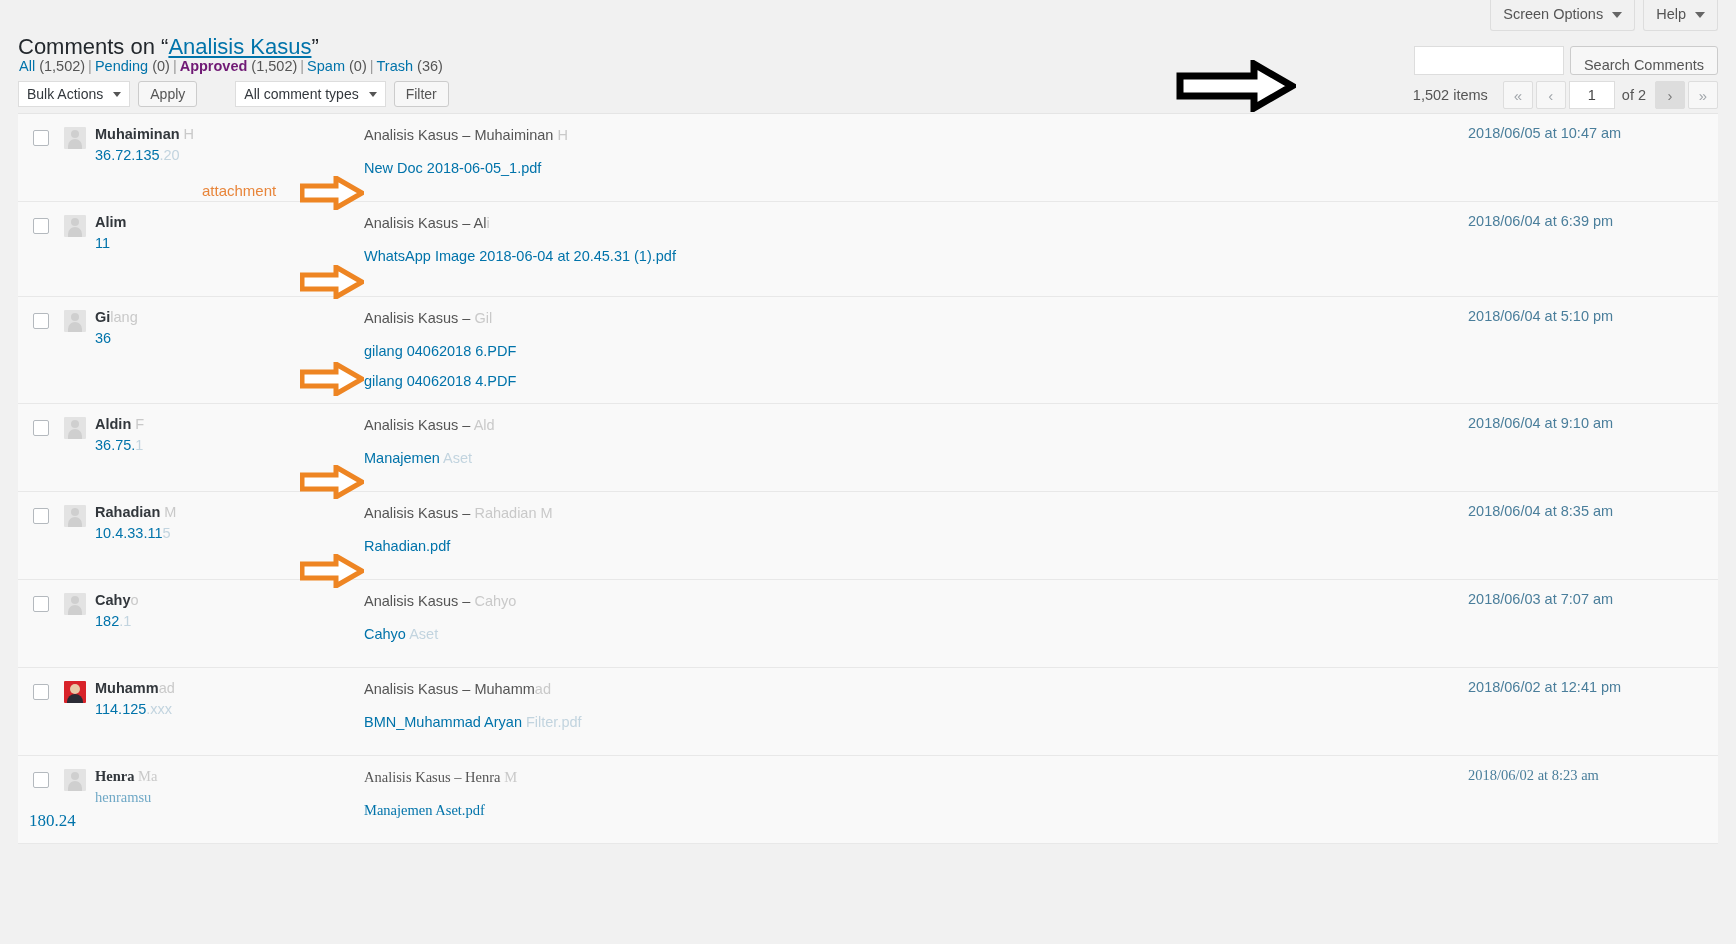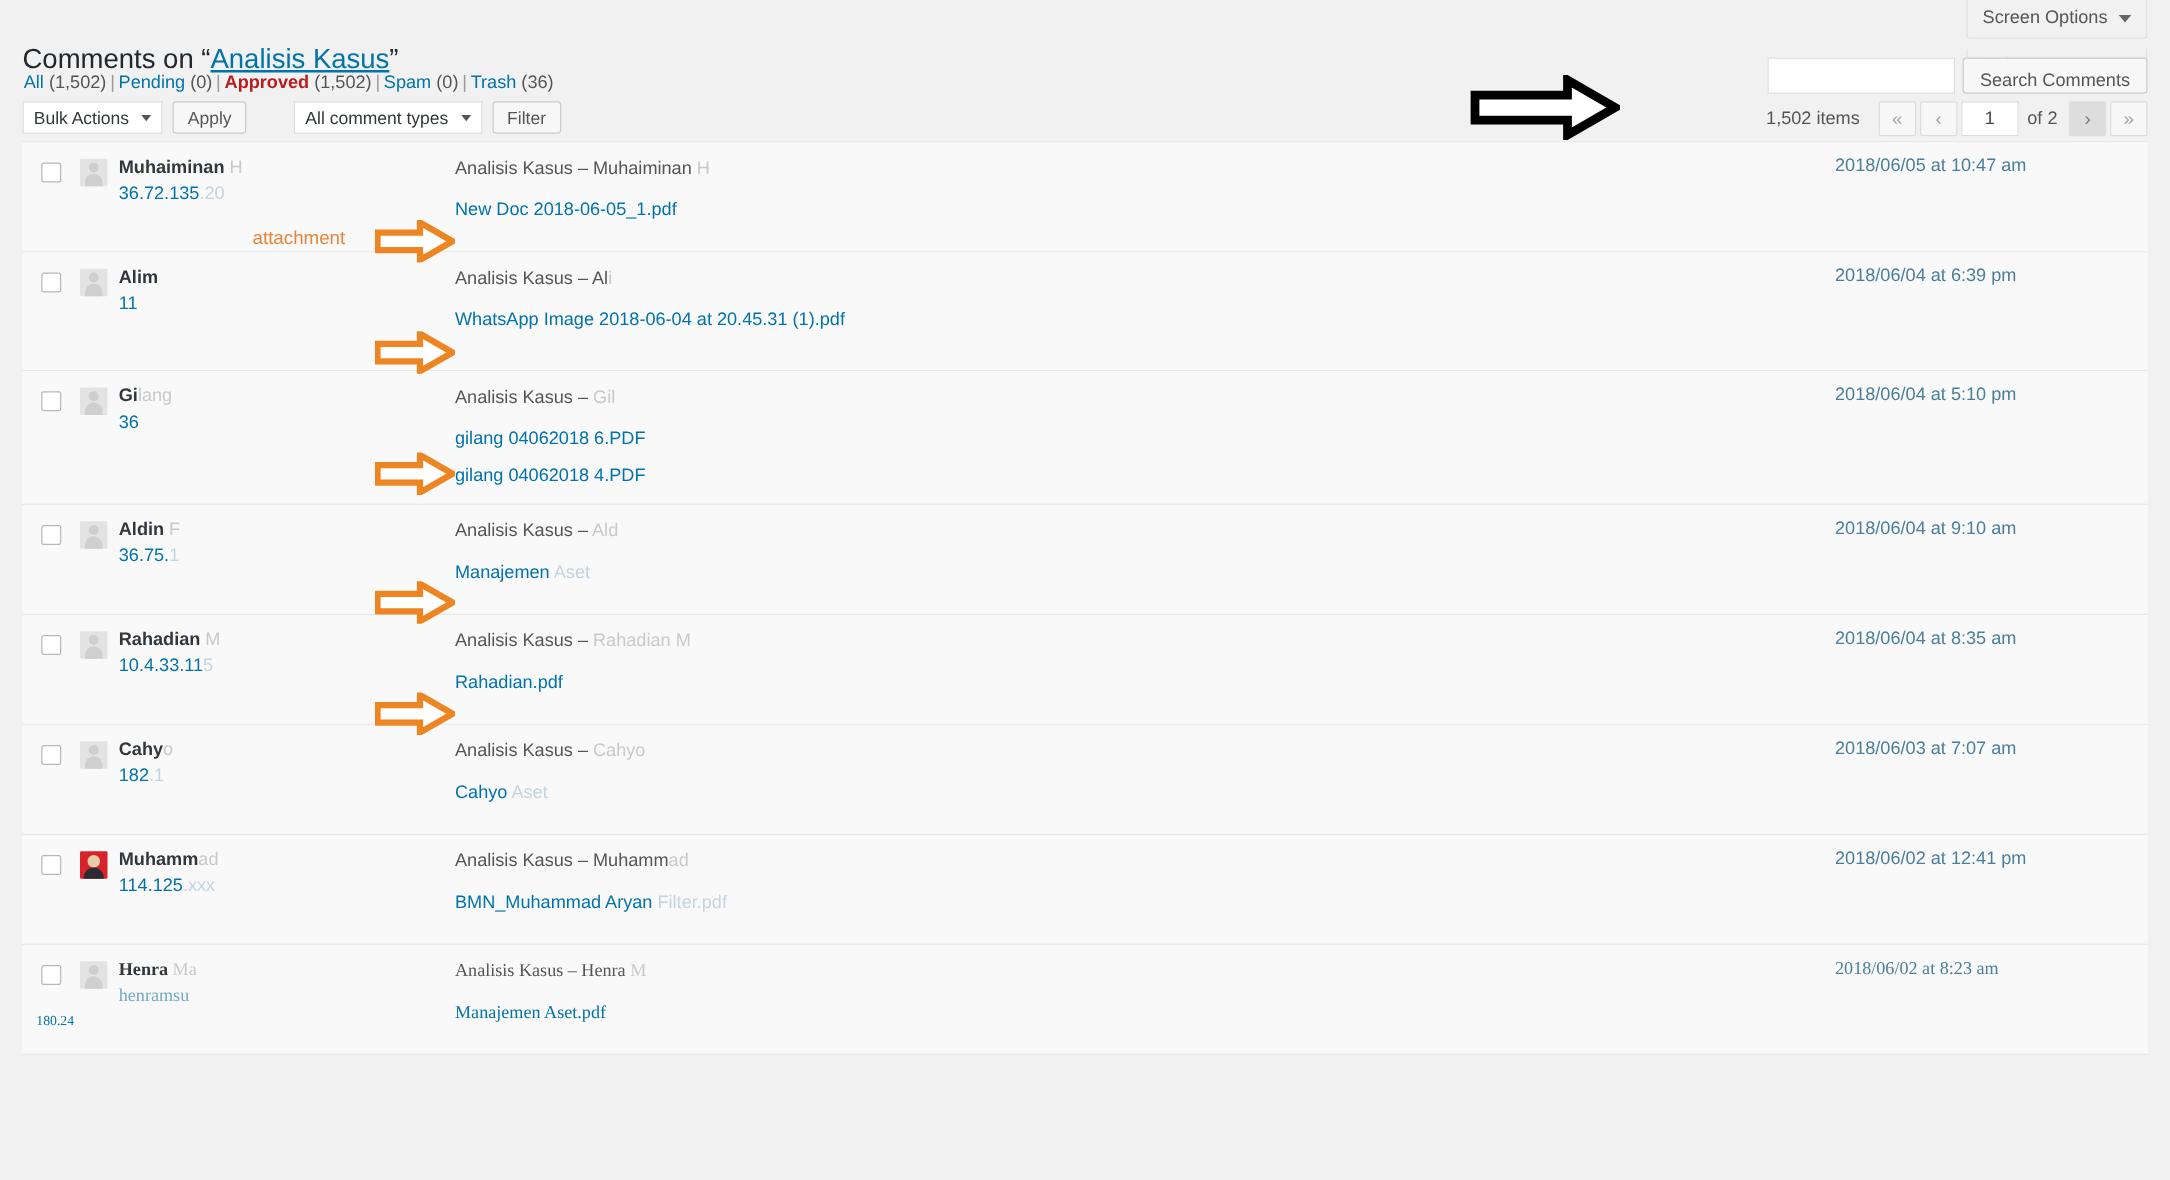--- a/index.html
+++ b/index.html
@@ -18,21 +18,20 @@
     height: 944px;
     background: #f1f1f1;
   }
 
   
   .screen-meta {
     position: absolute;
     top: 0px; right: 18px;
     display: flex;
     gap: 8px;
-    flex-direction: column;
   }
   .meta-btn {
     background: #f1f1f1;
     border: 1px solid #ddd;
     border-top: none;
     border-radius: 0 0 3px 3px;
     padding: 6px 12px 7px 12px;
     font-size: 14.5px;
     color: #555;
     line-height: 1.2;
@@ -66,21 +65,21 @@
 
   
   .subsubsub {
     position: absolute;
     left: 19px; top: 58px;
     font-size: 14.5px;
     color: #555;
     white-space: nowrap;
   }
   .subsubsub a { color: #0073aa; text-decoration: none; }
-  .subsubsub .current { color: #b91c1c; font-weight: bold; }
+  .subsubsub .current { color: #701a75; font-weight: bold; }
   .subsubsub .count { color: #555; }
   .subsubsub .sep { color: #999; padding: 0 3px; }
 
   
   .search-box {
     position: absolute;
     right: 18px; top: 46px;
     display: flex;
     align-items: stretch;
     gap: 6px;
@@ -319,21 +318,21 @@
   .author-email {
     font-size: 14.5px;
     color: #6fa8c6;
     line-height: 1.5;
     white-space: nowrap;
   }
   .author-ip-outdent {
     position: absolute;
     left: -35px;
     top: 44px;
-    font-size: 11px;
+    font-size: 17px;
     color: #0073aa;
     white-space: nowrap;
   }
 
   .comment-cell { padding-right: 10px; }
   .comment-meta {
     font-size: 14.5px;
     color: #555;
     line-height: 1.45;
     white-space: nowrap;

